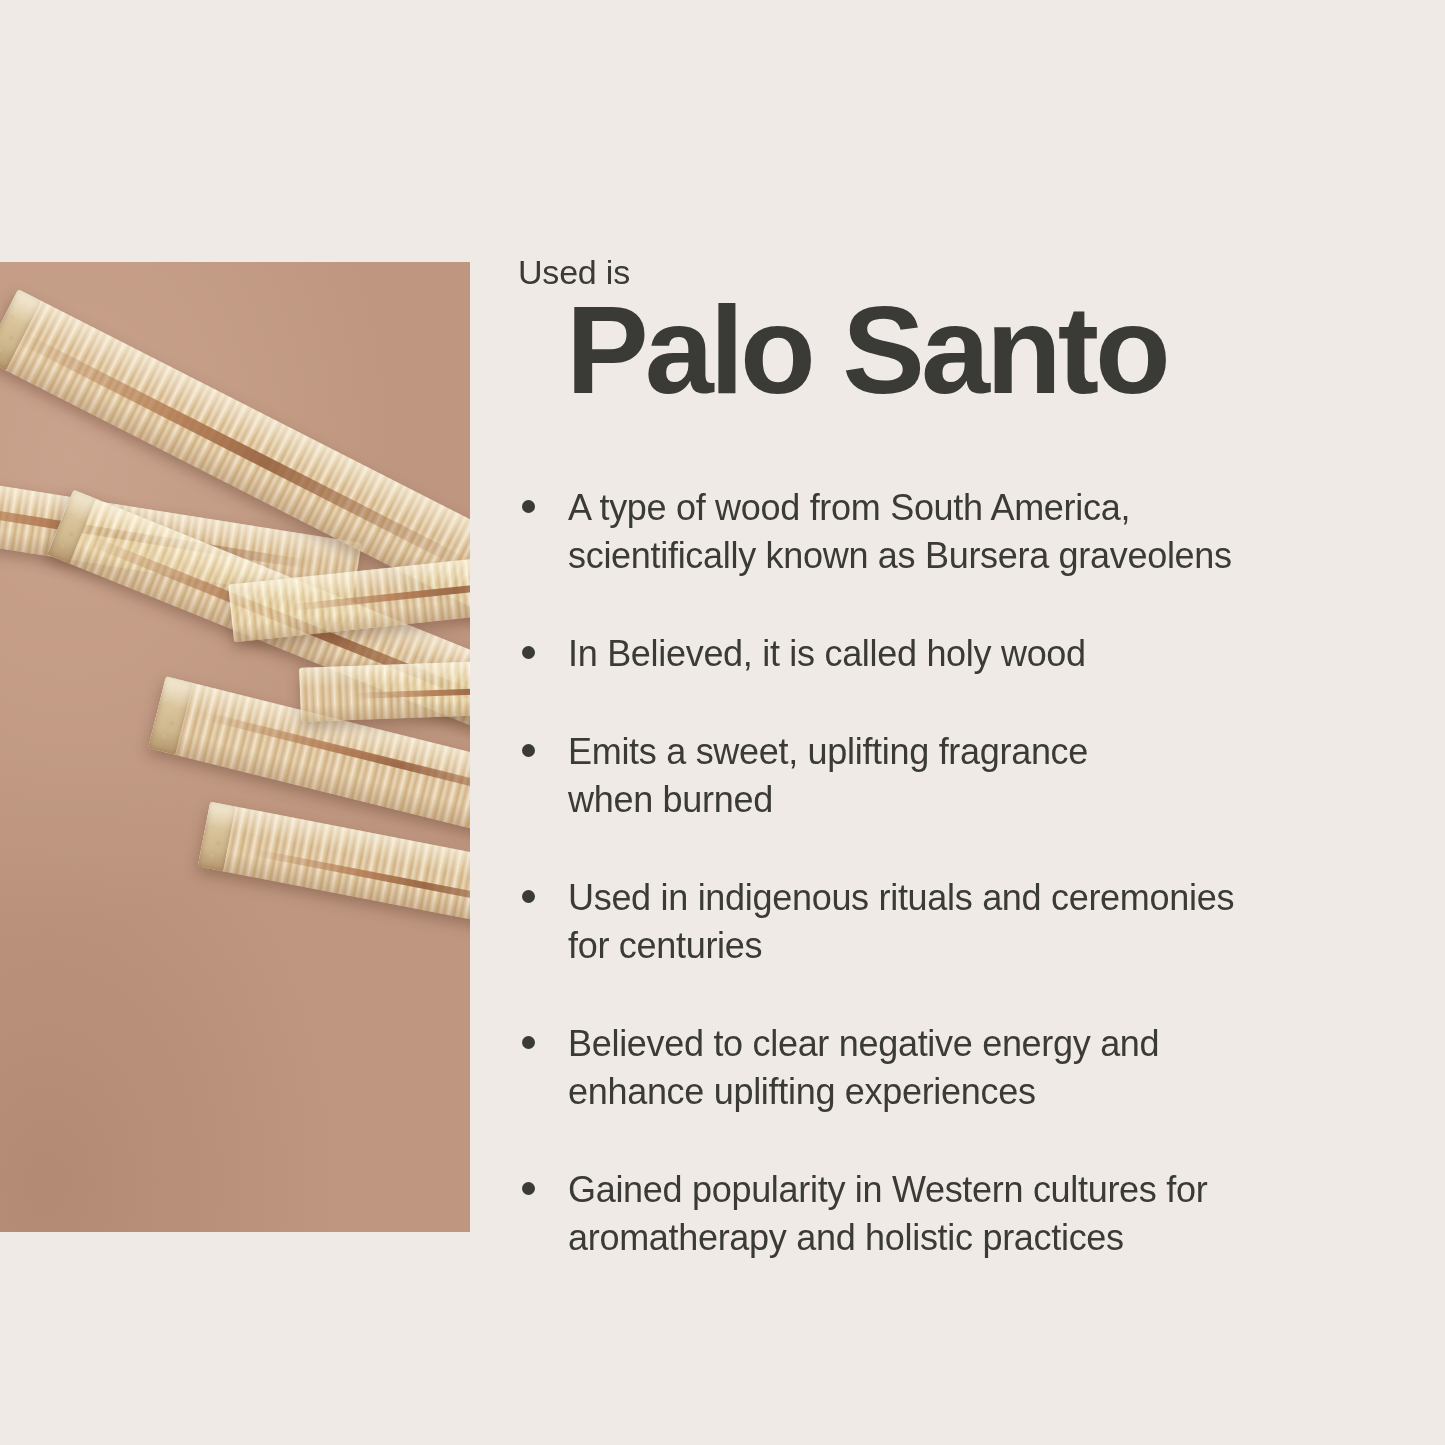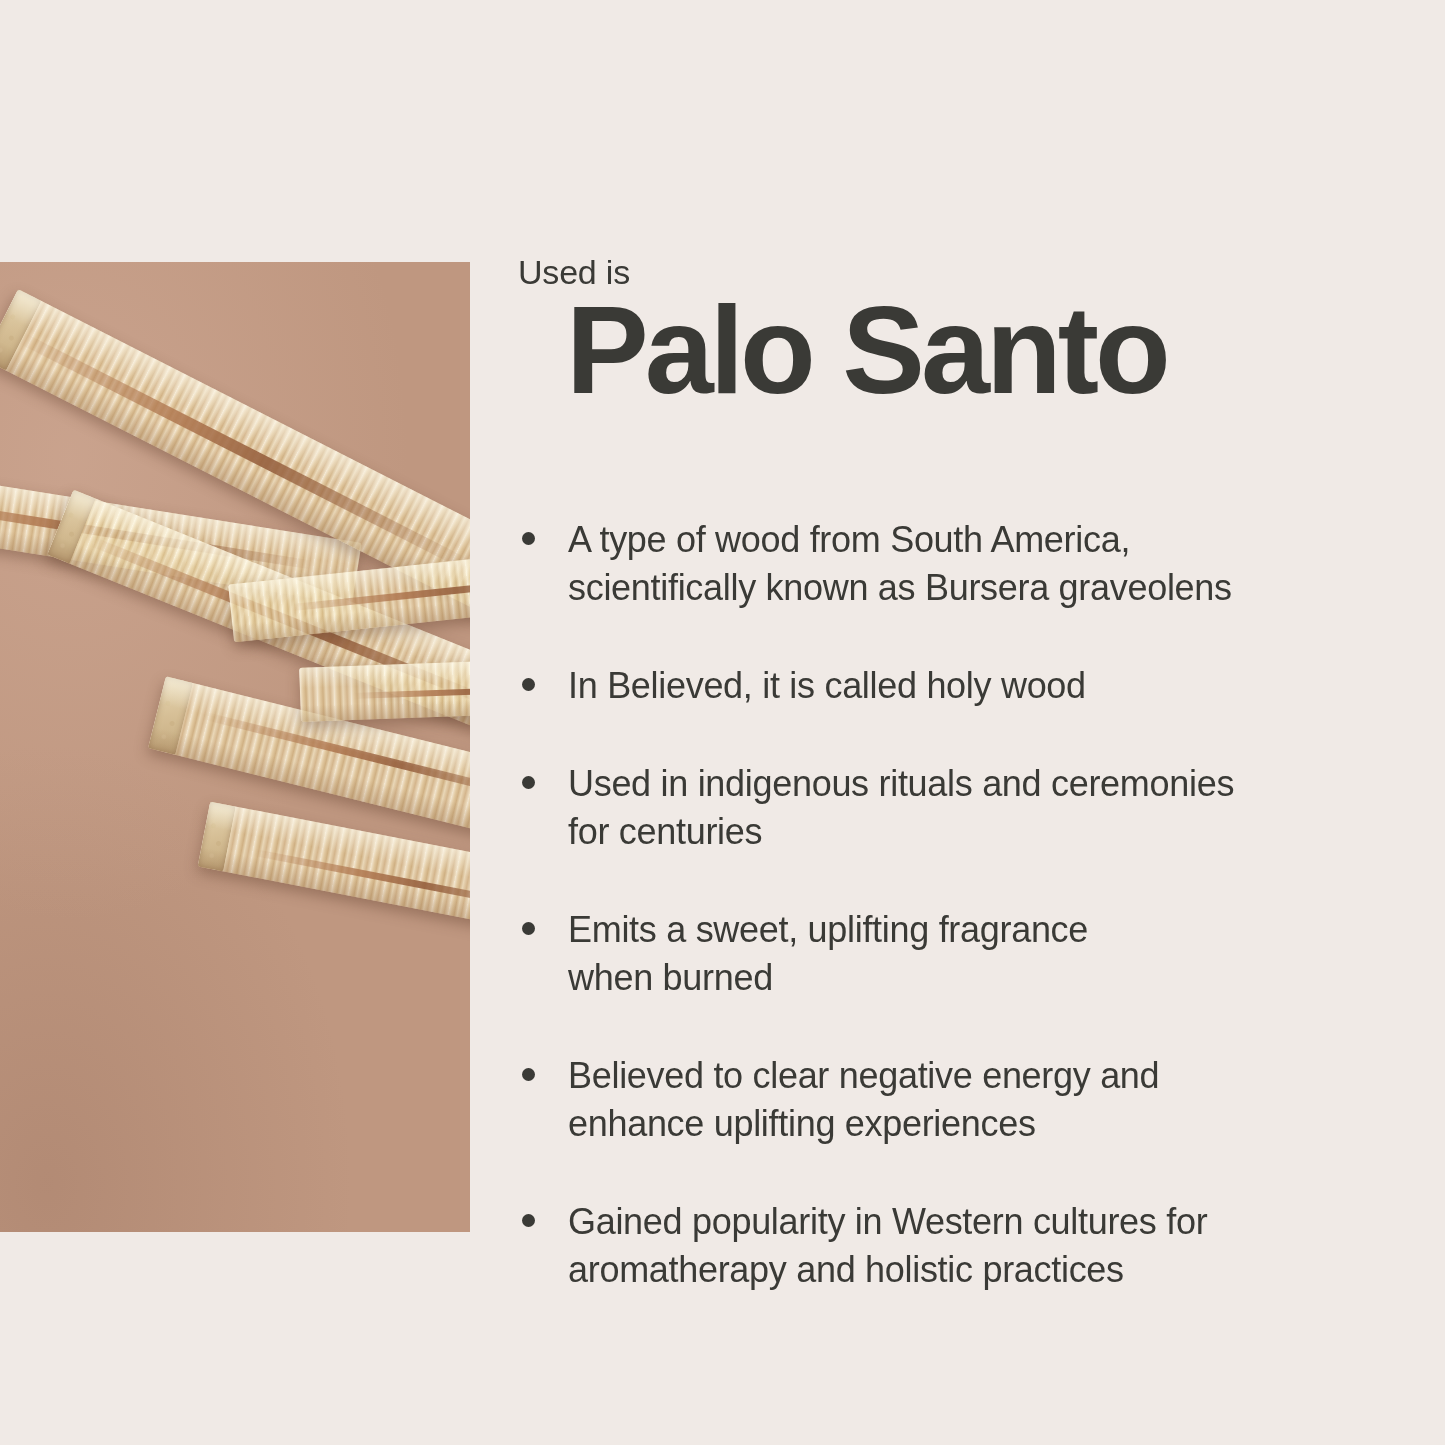--- a/index.html
+++ b/index.html
@@ -120,21 +120,20 @@
     position:absolute;
     left:0; top:484px;
     width:840px;
     list-style:none;
   }
 
   .bullet-item {
     position:relative;
     padding-left:50px;
     margin-bottom:50px;
-    margin-top:32px;
   }
   .bullet-item:last-child { margin-bottom:0; }
 
   .bullet-dot {
     position:absolute;
     left:4px; top:16px;
     width:13px; height:13px;
     border-radius:50%;
     background:#3a3a36;
   }
@@ -217,28 +216,28 @@
 scientifically known as Bursera graveolens</span>
       </li>
 
       <li class="bullet-item">
         <span class="bullet-dot"></span>
         <span class="bullet-text">In Believed, it is called holy wood</span>
       </li>
 
       <li class="bullet-item">
         <span class="bullet-dot"></span>
+        <span class="bullet-text">Emits a sweet, uplifting fragrance
+when burned</span>
+      </li>
+
+      <li class="bullet-item">
+        <span class="bullet-dot"></span>
         <span class="bullet-text">Used in indigenous rituals and ceremonies
 for centuries</span>
-      </li>
-
-      <li class="bullet-item">
-        <span class="bullet-dot"></span>
-        <span class="bullet-text">Emits a sweet, uplifting fragrance
-when burned</span>
       </li>
 
       <li class="bullet-item">
         <span class="bullet-dot"></span>
         <span class="bullet-text">Believed to clear negative energy and
 enhance uplifting experiences</span>
       </li>
 
       <li class="bullet-item">
         <span class="bullet-dot"></span>

